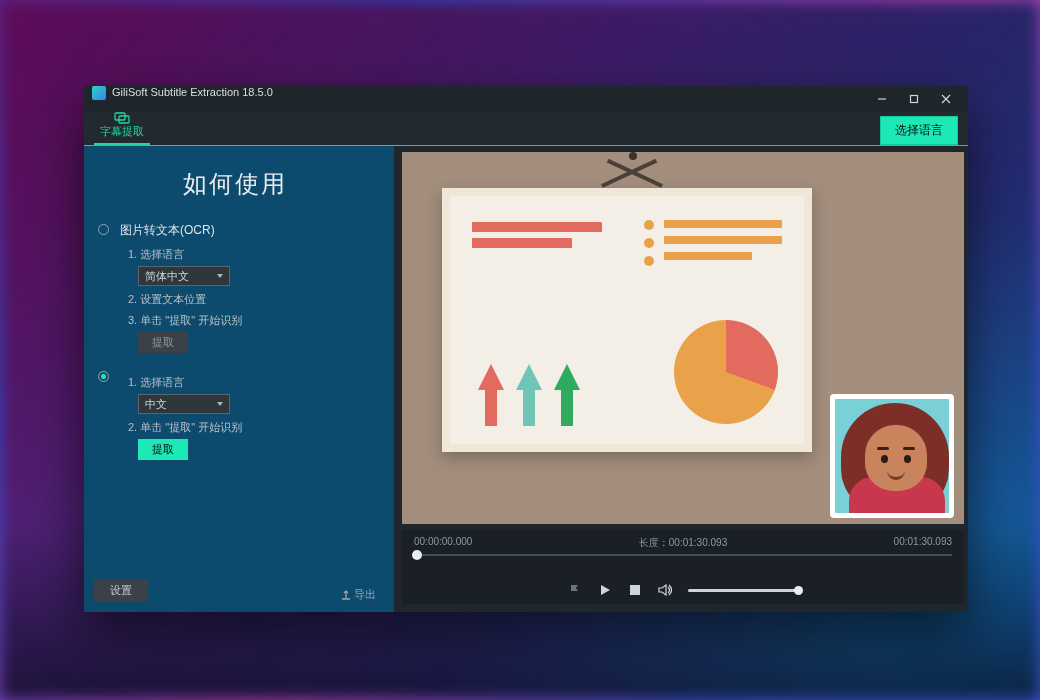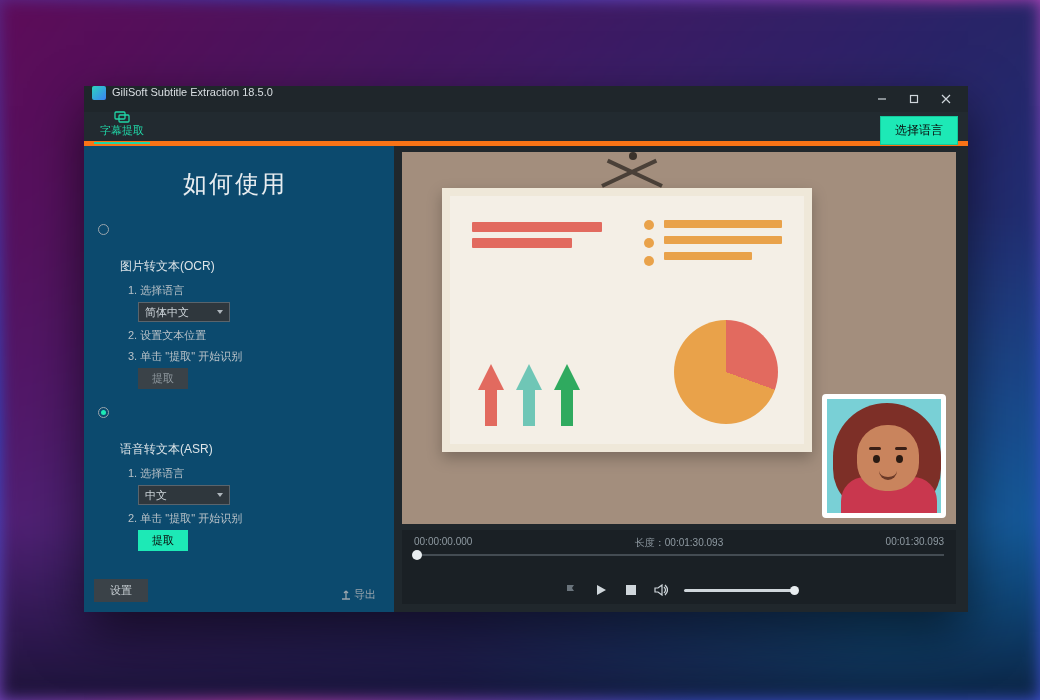--- a/index.html
+++ b/index.html
@@ -38,22 +38,22 @@
     display:flex; align-items:flex-start; padding:0 6px 0 8px;
     color:#d9dee2; font-size:11px;
   }
   .titlebar .app-icon{width:14px;height:14px;margin-right:6px;
     background:linear-gradient(135deg,#2dd4bf,#3b82f6);border-radius:2px;}
   .titlebar .title{flex:1;}
   .winbtn{width:32px;height:26px;display:flex;align-items:center;justify-content:center;}
   .winbtn svg{stroke:#cfd6db;fill:none;stroke-width:1.2;}
   .toolbar{
     height:34px; background:#222a30;
-    display:flex; align-items:center; padding:0 10px;
-    border-bottom:5px solid #f97316;
+    display:flex; align-items:flex-end; padding:0 10px;
+    border-bottom:1px solid #f97316;
     position:relative;
   }
   .tab{
     display:flex;flex-direction:column;align-items:center;
     padding:2px 6px 4px; color:#21d6a7; font-size:11px;
     border-bottom:2px solid #21d6a7;
   }
   .tab svg{stroke:#21d6a7;fill:none;stroke-width:1.3;}
   .add-file-btn{
     position:absolute; right:10px; top:4px;
@@ -73,21 +73,21 @@
     text-align:center; margin:8px 0 22px;
     letter-spacing:2px;
   }
   .section{margin-bottom:16px;padding-left:26px;position:relative;}
   .radio{
     position:absolute; left:4px; top:2px;
     width:11px;height:11px;border:1px solid #9aa5ad;border-radius:50%;
     display:flex;align-items:center;justify-content:center;
   }
   .radio.sel::after{content:"";width:5px;height:5px;background:#1de9b6;border-radius:50%;}
-  .section-head{color:#dde4e8;font-size:12px;margin-bottom:8px;margin-top:36px;}
+  .section-head{color:#dde4e8;font-size:12px;margin-bottom:8px;}
   .step{color:#b9c2c8;font-size:11px;margin:6px 0 4px 8px;}
   .select{
     margin:2px 0 2px 18px;
     width:92px;height:20px;border:1px solid #5a646c;background:#2f373d;
     display:flex;align-items:center;justify-content:space-between;
     padding:0 6px;color:#cfd6db;font-size:11px;
   }
   .select .caret{width:0;height:0;border-left:3px solid transparent;
     border-right:3px solid transparent;border-top:4px solid #aeb6bc;}
   .mini-btn{
@@ -102,21 +102,21 @@
   .footer-btn{
     background:#3a4248;color:#c6cdd2;font-size:11px;
     padding:4px 16px;border:none;
   }
   .export-group{display:flex;align-items:center;color:#9aa5ad;font-size:11px;}
   .export-group svg{stroke:#9aa5ad;fill:none;stroke-width:1.3;}
   
   .right{
     flex:1; background:#20272c;
     display:flex; flex-direction:column;
-    padding:6px 12px 8px 8px;
+    padding:6px 4px 8px 8px;
   }
   .video{
     flex:1; background:#0e1114;
     display:flex;align-items:center;justify-content:center;
     position:relative; overflow:hidden;
   }
   
   .illus{width:100%;height:100%;position:relative;background:#a38e7d;}
   .board{
     position:absolute;left:40px;top:36px;width:370px;height:264px;
@@ -233,21 +233,20 @@
           <span>简体中文</span>
           <span class="caret"></span>
         </div>
         <div class="step">2. 设置文本位置</div>
         <div class="step">3. 单击 "提取" 开始识别</div>
         <div class="mini-btn">提取</div>
       </div>
 
       <div class="section">
         <div class="radio sel"></div>
-        <div class="section-head">语音转文本(ASR)</div>
         <div class="step">1. 选择语言</div>
         <div class="select">
           <span>中文</span>
           <span class="caret"></span>
         </div>
         <div class="step">2. 单击 "提取" 开始识别</div>
         <div class="mini-btn primary">提取</div>
       </div>
 
       <div class="left-footer">

